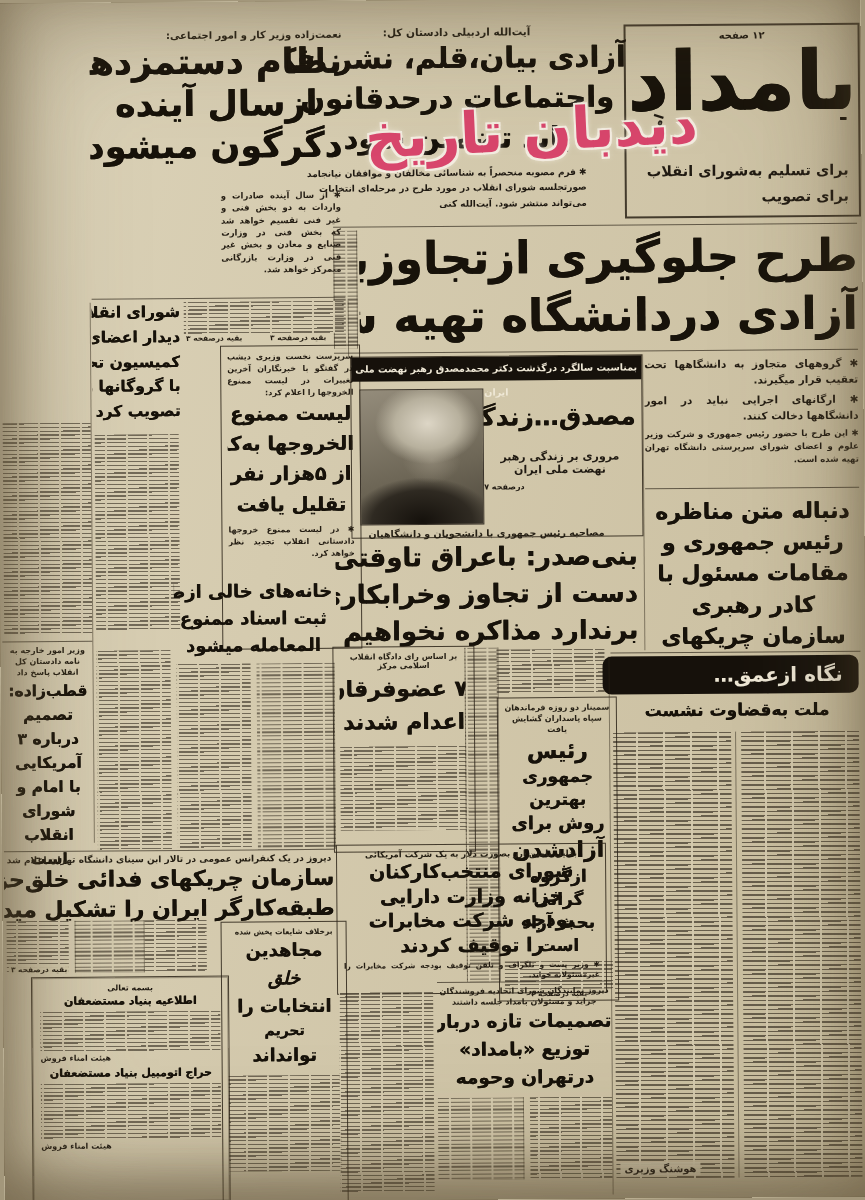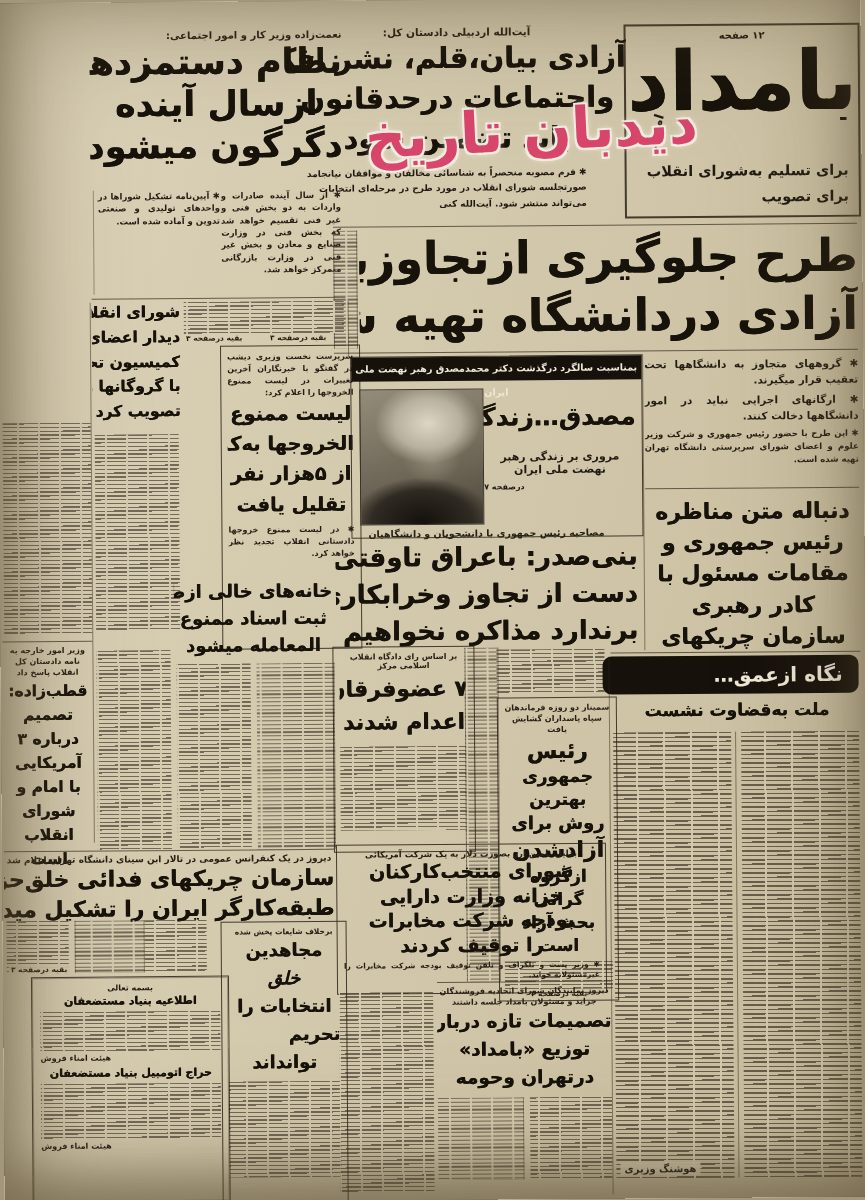--- a/index.html
+++ b/index.html
@@ -55,21 +55,20 @@
 
   <div id="watermark" class="abs" style="left:235px;top:98px;width:600px;">دیدبان تاریخ</div>
 
   <div class="abs" style="left:94px;top:28px;width:252px;">
     <div class="k r" style="font-size:10px;">نعمت‌زاده وزیر کار و امور اجتماعی:</div>
     <div class="hl c nowrap" style="font-size:35px;line-height:1.2;">نظام دستمزدها</div>
     <div class="hl c nowrap" style="font-size:35px;line-height:1.2;">ازسال آینده</div>
     <div class="hl c nowrap" style="font-size:35px;line-height:1.2;">دگرگون میشود</div>
   </div>
   <div class="abs lead" style="left:224px;top:188px;width:120px;height:104px;font-size:8.5px;line-height:1.45;">✱ از سال آینده صادرات و واردات به دو بخش فنی و غیر فنی تقسیم خواهد شد که بخش فنی در وزارت صنایع و معادن و بخش غیر فنی در وزارت بازرگانی متمرکز خواهد شد.</div>
-  <div class="abs lead" style="left:96px;top:188px;width:122px;height:104px;font-size:8.5px;line-height:1.45;border-left:1px solid rgba(48,39,26,.4);padding-left:4px;">✱ آیین‌نامه تشکیل شوراها در واحدهای تولیدی و صنعتی تدوین و آماده شده است.</div>
   <div class="hr" style="left:94px;top:296px;width:254px;"></div>
 
   <div class="abs" style="left:292px;top:26px;width:338px;">
     <div class="k c" style="font-size:10.5px;">آیت‌الله اردبیلی دادستان کل:</div>
     <div class="hl c nowrap" style="font-size:29px;line-height:1.38;">آزادی بیان،قلم، نشر افکار</div>
     <div class="hl c nowrap" style="font-size:29px;line-height:1.38;">واجتماعات درحدقانون</div>
     <div class="hl c nowrap" style="font-size:29px;line-height:1.38;">باید تضمین شود</div>
     <div class="r" style="font-size:9px;font-weight:bold;line-height:1.7;margin-top:8px;padding-right:40px;">
       <div>✱ فرم مصوبه منحصراً به شناسائی مخالفان و موافقان نیانجامد</div>
       <div>صورتجلسه شورای انقلاب در مورد طرح در مرحله‌ای انتخابات</div>
@@ -216,21 +215,21 @@
   <div class="abs fill f7" style="left:4px;top:918px;width:62px;height:52px;"></div>
   <div class="abs fill f7" style="left:72px;top:918px;width:62px;height:52px;border-left:1px solid rgba(48,39,26,.4);border-right:1px solid rgba(48,39,26,.4);padding:0 3px;"></div>
   <div class="abs fill f7" style="left:142px;top:918px;width:62px;height:52px;"></div>
   <div class="abs contlabel" style="left:6px;top:962px;background:rgba(213,203,175,.95);padding:0 2px;">بقیه درصفحه ۳</div>
 
   <div class="abs box" style="left:218px;top:920px;width:112px;height:278px;padding:5px 6px;">
     <div class="k c" style="font-size:7.5px;">برخلاف شایعات پخش شده</div>
     <div class="hl c nowrap" style="font-size:18px;line-height:1.55;">مجاهدین</div>
     <div class="hl c nowrap" style="font-size:18px;line-height:1.55;font-style:italic;">خلق</div>
     <div class="hl c nowrap" style="font-size:18px;line-height:1.55;">انتخابات را</div>
-    <div class="hl c nowrap" style="font-size:18px;line-height:1.55;text-align:right;">تحریم</div>
+    <div class="hl c nowrap" style="font-size:14px;line-height:1.55;">تحریم</div>
     <div class="hl c nowrap" style="font-size:18px;line-height:1.55;">تواند‌اند</div>
     <div class="fill f7" style="height:96px;margin-top:6px;"></div>
   </div>
 
   <div class="hr" style="left:434px;top:982px;width:174px;"></div>
   <div class="abs" style="left:434px;top:986px;width:174px;">
     <div class="k c" style="font-size:8px;line-height:1.4;">دیروز نمایندگان شورای اتحادیه فروشندگان جراید و مسئولان بامداد جلسه داشتند</div>
     <div class="hl c nowrap" style="font-size:18.5px;line-height:1.5;">تصمیمات تازه درباره</div>
     <div class="hl c nowrap" style="font-size:18.5px;line-height:1.5;">توزیع «بامداد»</div>
     <div class="hl c nowrap" style="font-size:18.5px;line-height:1.5;">درتهران وحومه</div>

